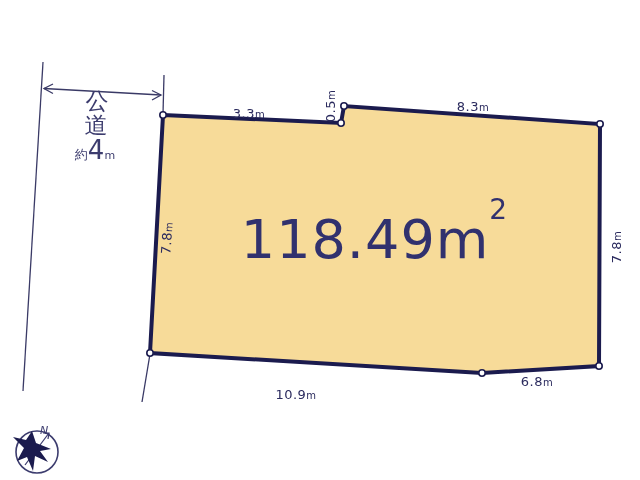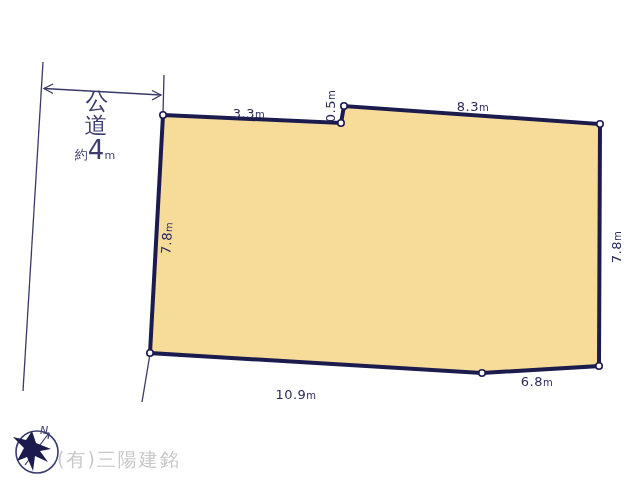--- a/index.html
+++ b/index.html
@@ -105,18 +105,20 @@
   </div>
 
   <div class="lbl" style="left:296px;top:394px">
     <span>10.9</span><span class="unit">m</span>
   </div>
 
   <div class="lbl" style="left:537px;top:381px">
     <span>6.8</span><span class="unit">m</span>
   </div>
 
+  <div class="area-label">
+    <span>118.49</span><span>m</span><sup>2</sup>
+  </div>
 
   <div class="north-label">N</div>
 
-  <div class="watermark">(有)三陽建銘</div>
 
 </div>
 
 </body></html>

